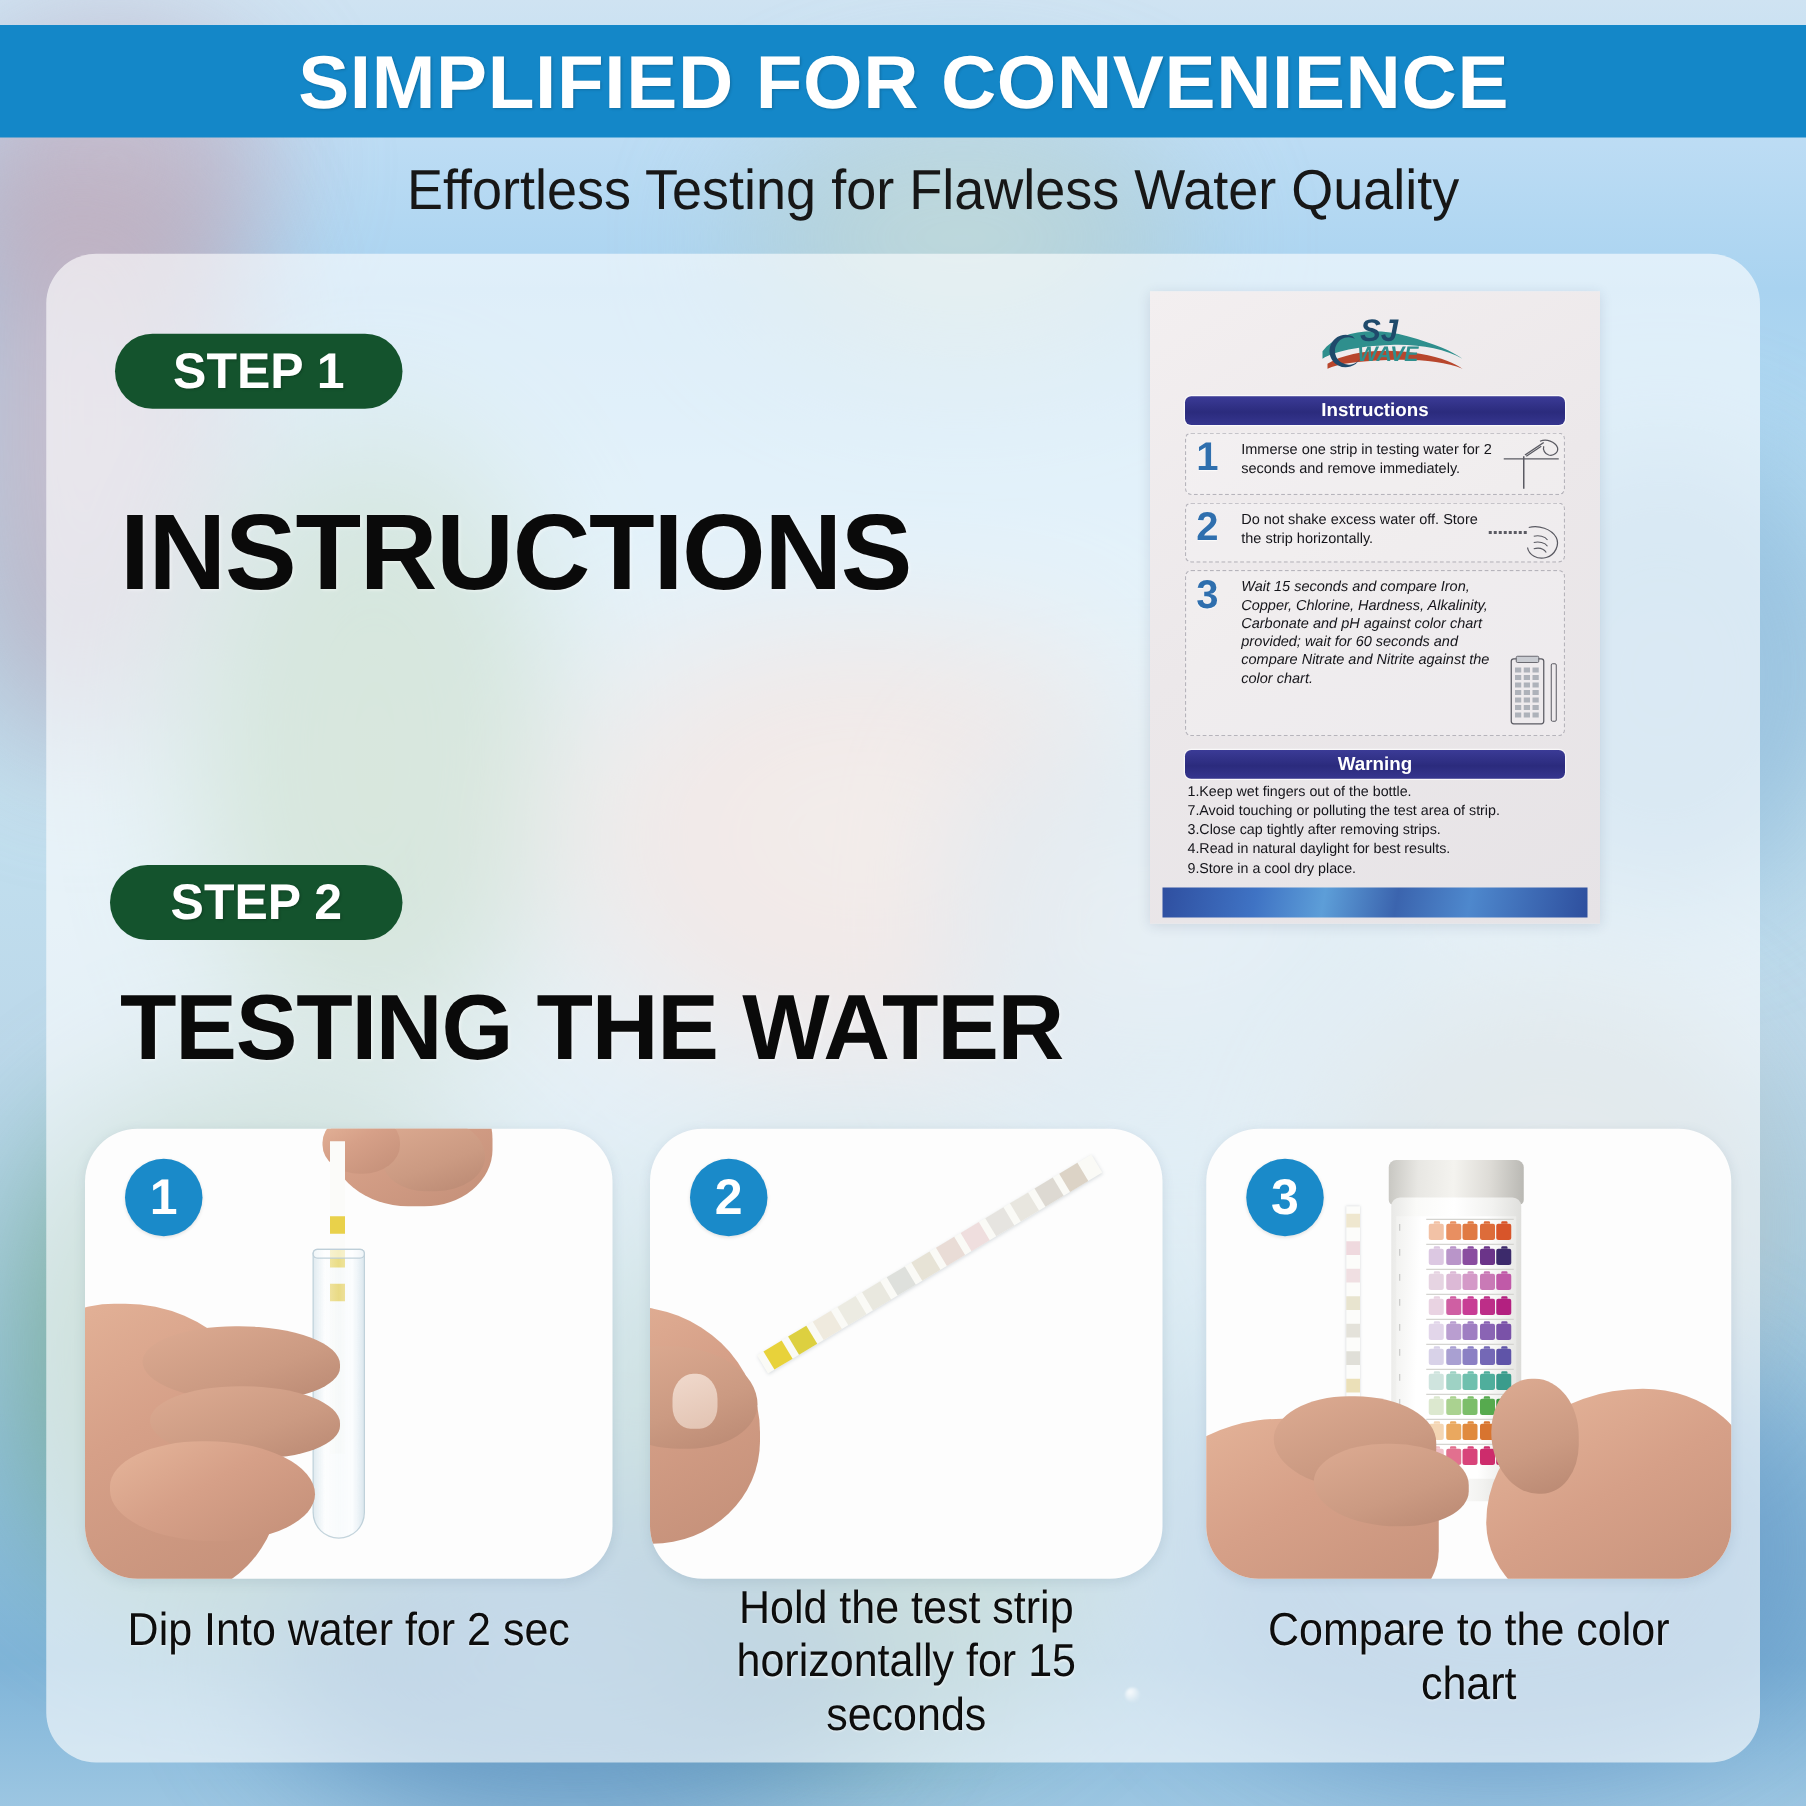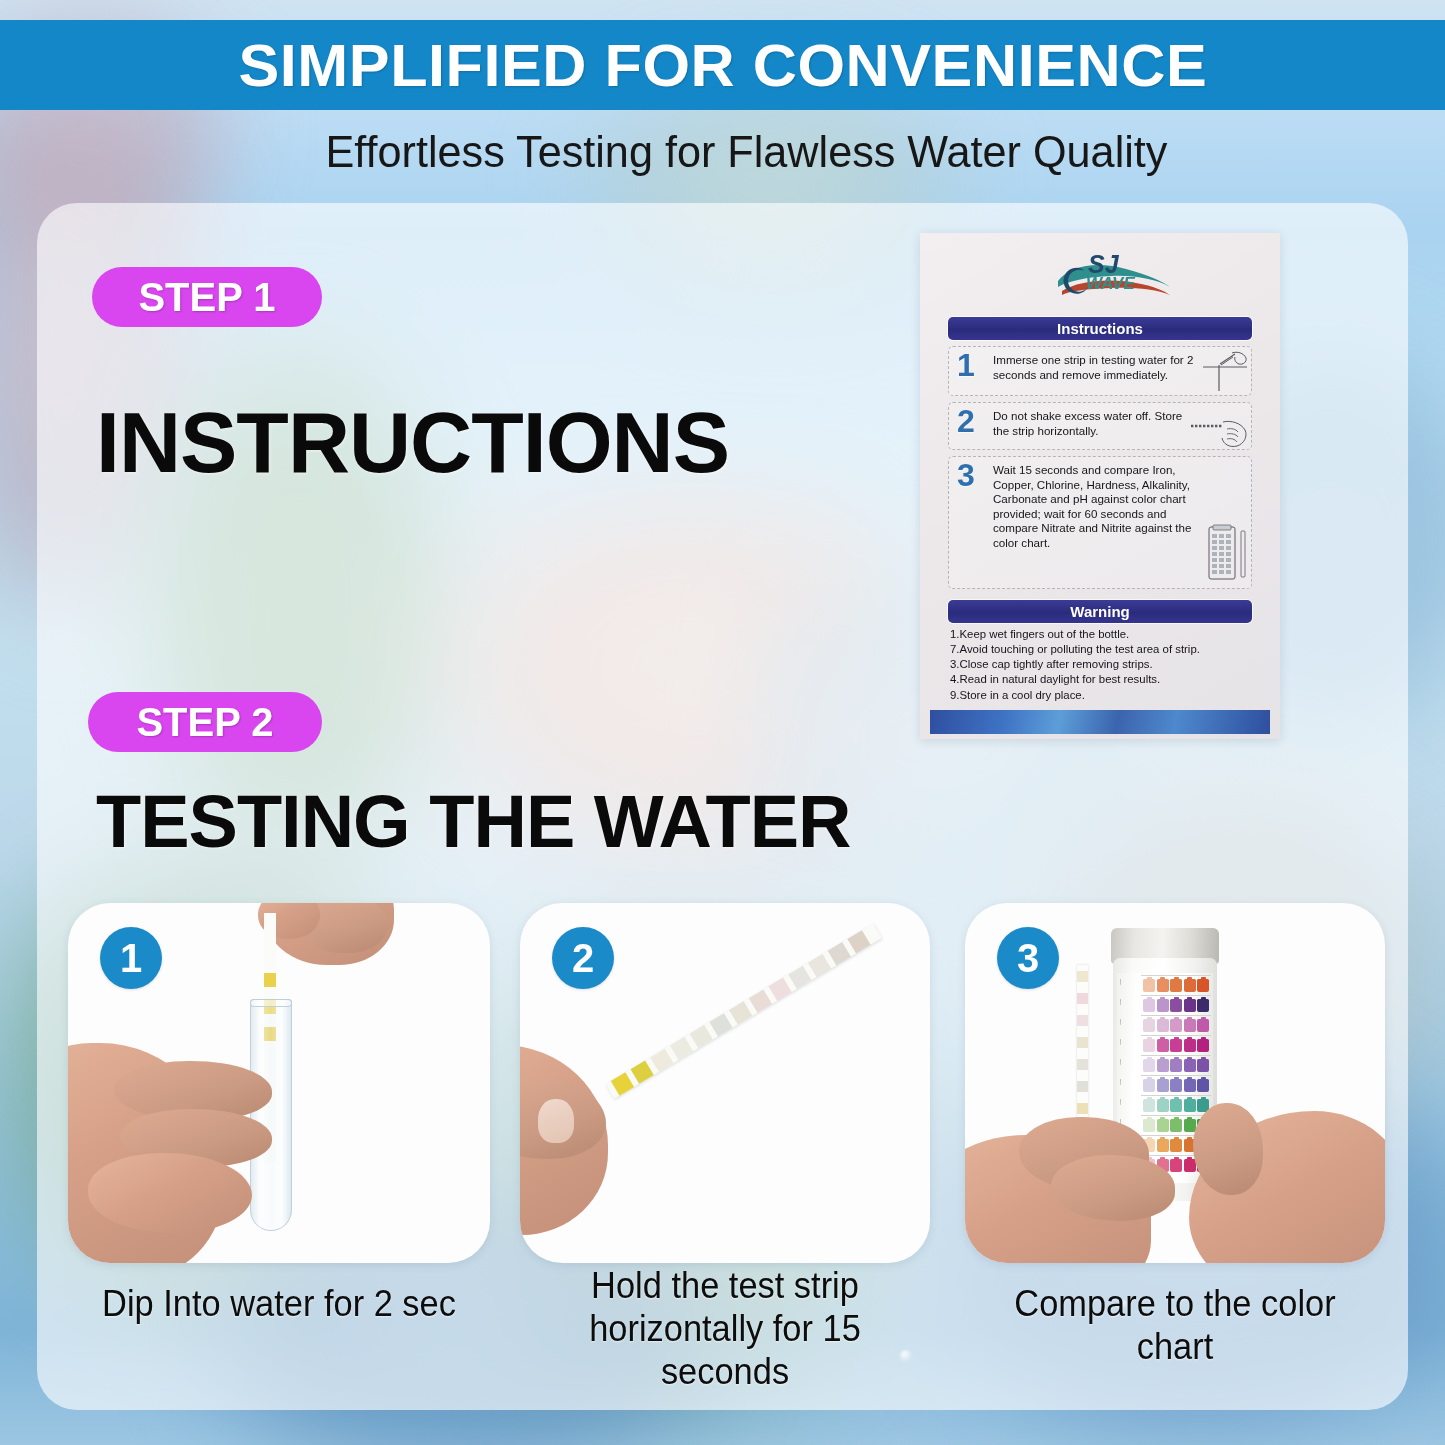--- a/index.html
+++ b/index.html
@@ -81,21 +81,21 @@
   #panel {
     position:absolute; left:37px; top:203px; width:1371px; height:1207px;
     background:rgba(255,255,255,.62);
     border-radius:40px;
     z-index:3;
   }
 
   
   .step-pill {
     position:absolute; z-index:5;
-    background:#d946ef; border-radius:40px;
+    background:#14532d; border-radius:40px;
     display:flex; align-items:center; justify-content:center;
     color:#fff; font-weight:bold;
     font-family:"Liberation Sans", sans-serif;
     text-shadow:1px 1px 2px rgba(0,0,0,.22);
   }
   #step1-pill { left:92px; top:267px; width:230px; height:60px; font-size:40px; }
   #step2-pill { left:88px; top:692px; width:234px; height:60px; font-size:40px; }
 
   .step-head {
     position:absolute; z-index:5; color:#0a0a0a; font-weight:bold;
@@ -141,21 +141,21 @@
     position:absolute; left:8px; top:2px;
     font-size:32px; font-weight:bold; color:#2f6fae;
     font-family:"Liberation Sans", sans-serif; line-height:1;
     text-shadow:0 1px 1px rgba(255,255,255,.8);
   }
   .instr-text {
     position:absolute; left:44px; right:8px; top:6px;
     font-size:11.6px; color:#15151a; line-height:1.26;
     font-family:"Liberation Sans", sans-serif;
   }
-  #ibox3 .instr-text { right:0; }
+  #ibox3 .instr-text { right:0;font-style:italic; }
   .instr-icon { position:absolute; }
 
   #warn-list {
     position:absolute; left:30px; top:394px; width:310px;
     font-size:11.4px; color:#14141a; line-height:1.33;
     font-family:"Liberation Sans", sans-serif;
   }
   #warn-list div { white-space:nowrap; }
 
   #card-bottom-bar {

